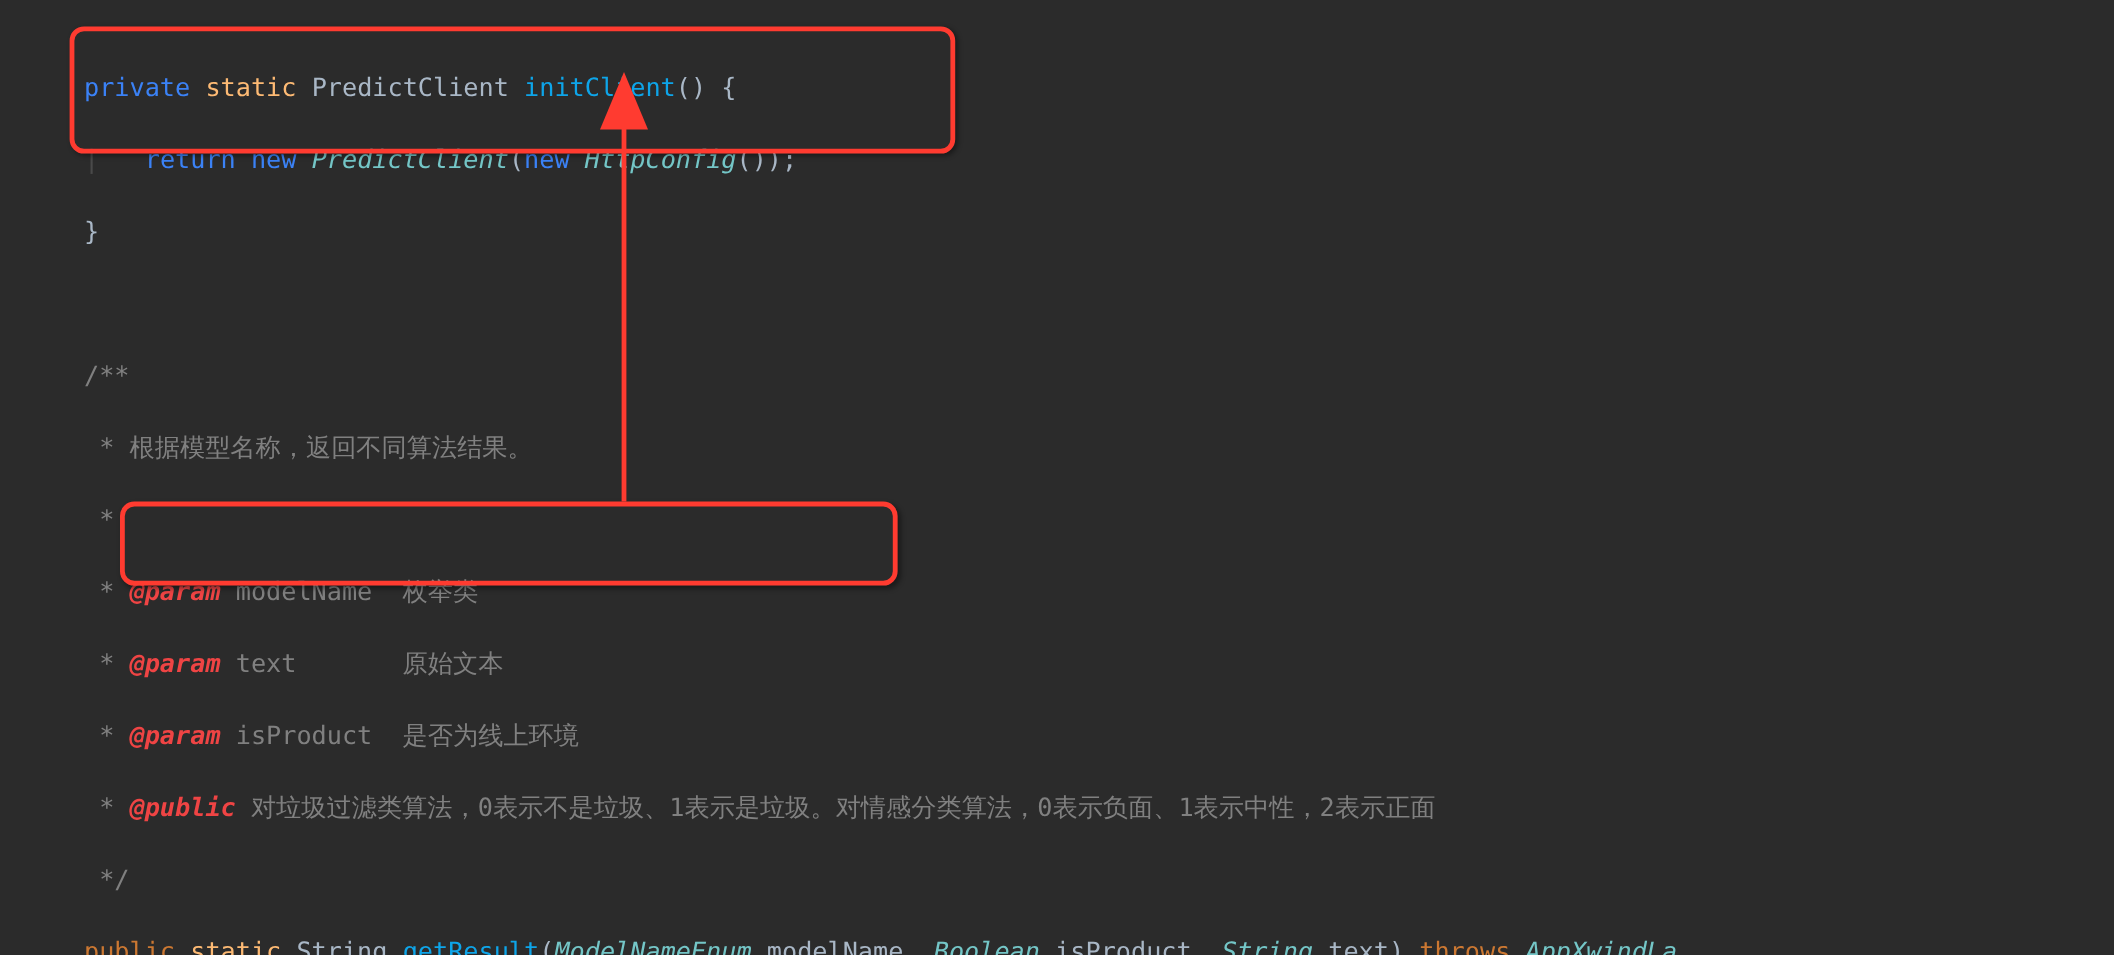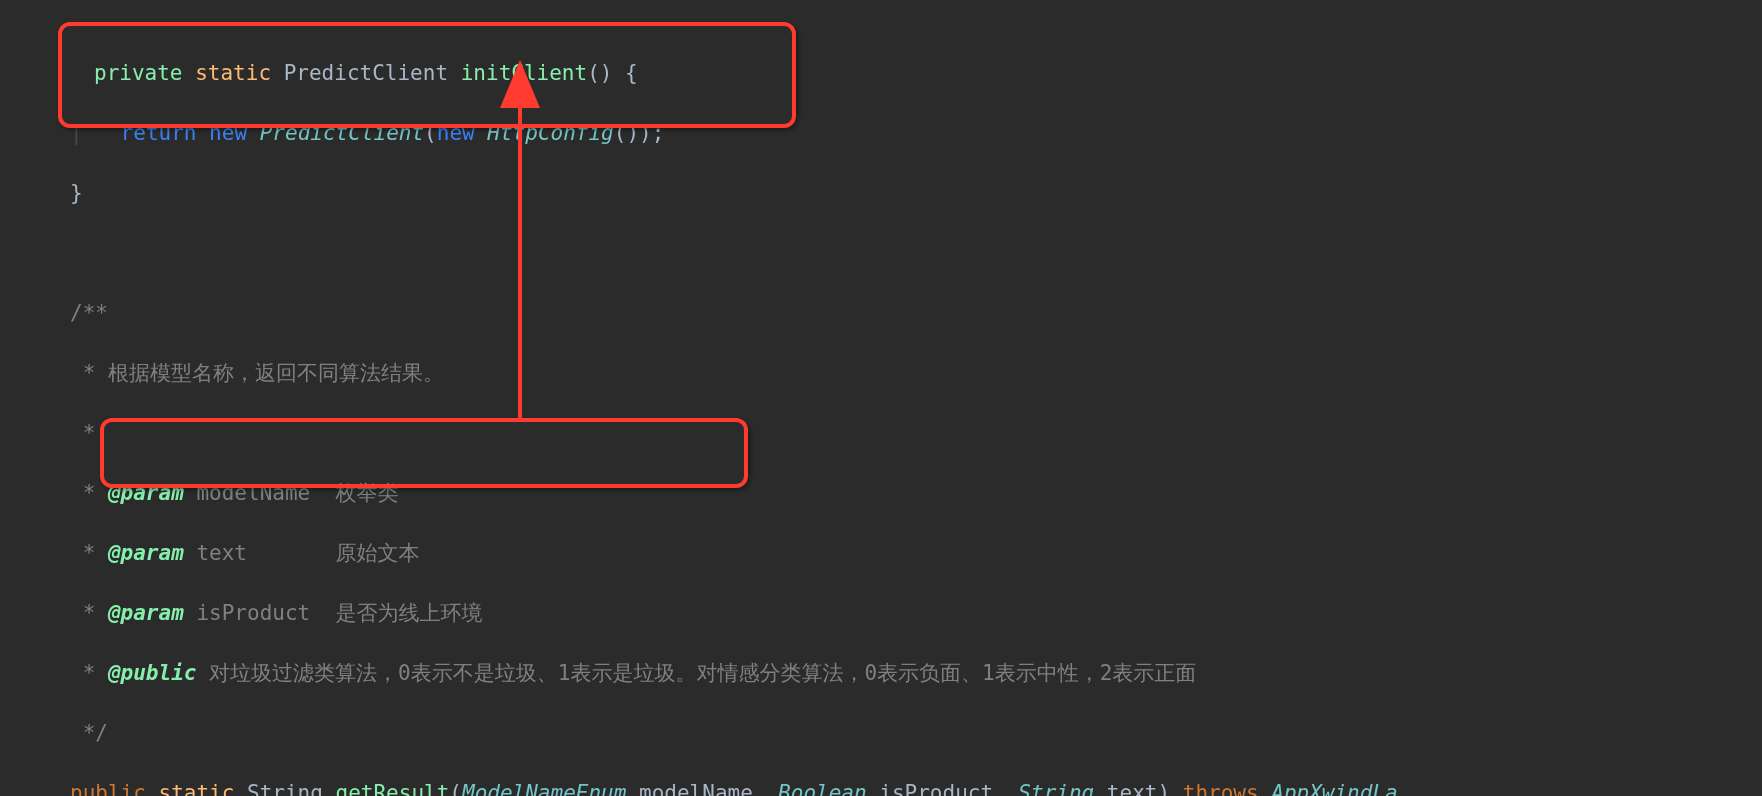--- a/index.html
+++ b/index.html
@@ -16,31 +16,31 @@
     position: relative;
   }
   .code-area {
     padding: 28px 0 0 70px;
     white-space: pre;
   }
   .line {
     display: block;
     min-height: 30px;
   }
-  .kw-private { color: #86efac; margin-left: 24px; }
+  .kw-private { color: #3b82f6; }
   .kw-static { color: #fdba74; }
   .kw-public { color: #cc7832; }
   .kw-return { color: #3b82f6; }
   .kw-new { color: #3b82f6; }
   .kw-throws { color: #cc7832; }
   .type { color: #a9b7c6; }
   .type-italic { color: #74c6c7; font-style: italic; }
-  .method-def { color: #86efac; }
+  .method-def { color: #0ea5e9; }
   .param-name { color: #a9b7c6; }
-  .doc-param-tag { color: #86efac; font-style: italic; font-weight: bold; }
+  .doc-param-tag { color: #ef4444; font-style: italic; font-weight: bold; }
   .doc-text { color: #808080; }
   .punct { color: #a9b7c6; }
   .guide { color: #4a4a4a; }
 
   .annotation-box {
     position: absolute;
     border: 4px solid #ff3b30;
     border-radius: 12px;
     pointer-events: none;
     box-shadow: 2px 2px 4px rgba(0,0,0,0.4);

